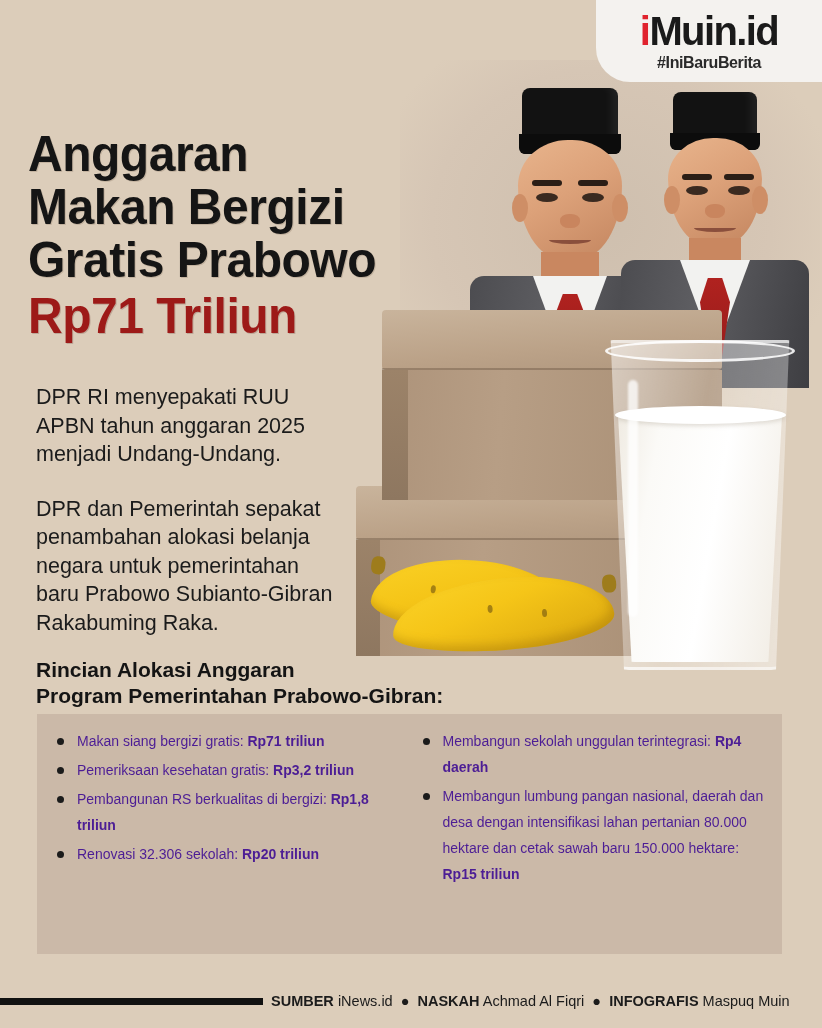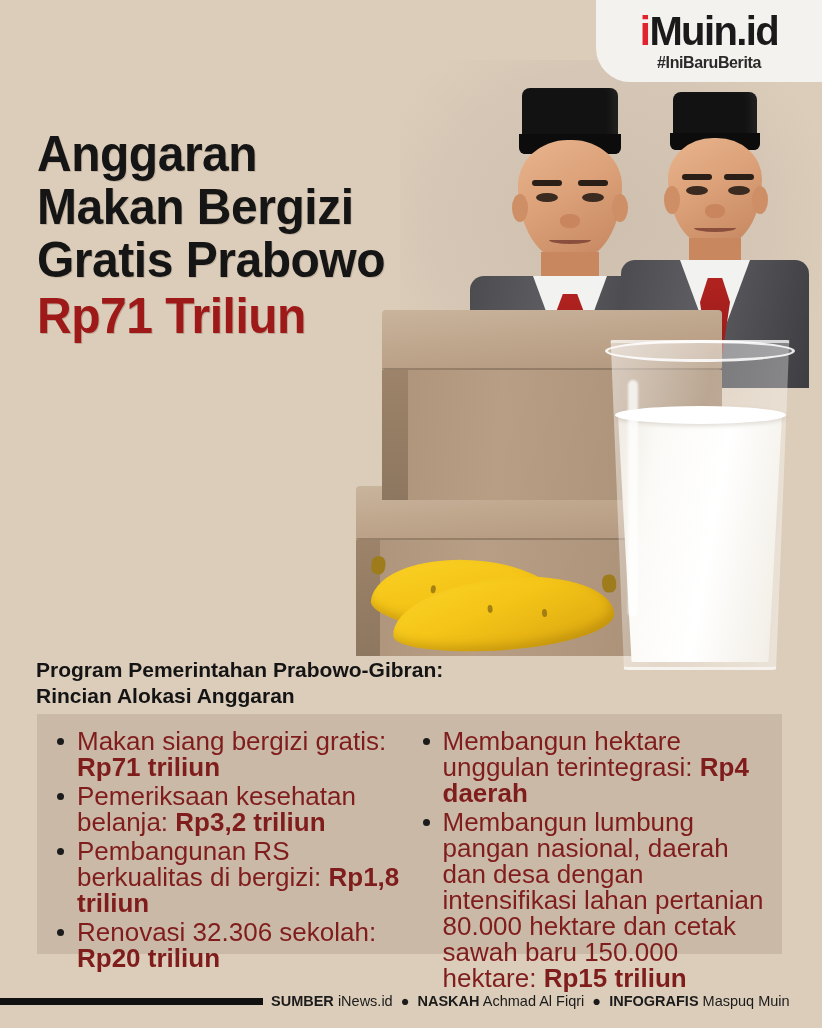--- a/index.html
+++ b/index.html
@@ -177,21 +177,21 @@
   }
   .glass .hl{
     position:absolute; top:12%; left:12%; width:10px; height:72%;
     background:rgba(255,255,255,.75); border-radius:6px; filter:blur(1px);
   }
 
   
   .content{ position:absolute; inset:0; z-index:20; }
 
   .headline{
-    position:absolute; left:37px; top:128px;
+    position:absolute; left:28px; top:128px;
     width:420px;
   }
   .headline .hl-line{
     display:block;
     font-family:"Liberation Sans Narrow","Liberation Sans", sans-serif;
     font-weight:bold;
     font-size:50px;
     line-height:53px;
     letter-spacing:-0.5px;
     color:#151515;
@@ -240,23 +240,23 @@
   }
   .panel-col{
     flex:1 1 50%;
     padding:0 6px;
   }
   .panel-col ul{ list-style:none; }
   .panel-col li{
     position:relative;
     padding-left:30px;
     margin-bottom:3px;
-    font-size:26px;
+    font-size:14px;
     line-height:26px;
-    color:#7f1d1d;
+    color:#4c1d95;
   }
   .panel-col li:before{
     content:"";
     position:absolute; left:10px; top:10px;
     width:7px; height:7px;
     background:#1B1B1B; border-radius:50%;
   }
   .panel-col li b{ font-weight:bold; }
 
   
@@ -362,38 +362,42 @@
 
   <div class="content">
 
     <div class="headline">
       <span class="hl-line">Anggaran</span>
       <span class="hl-line">Makan Bergizi</span>
       <span class="hl-line">Gratis Prabowo</span>
       <span class="hl-amount" style="color: rgb(157, 26, 24);">Rp71 Triliun</span>
     </div>
 
+    <div class="lede">
+      <p>DPR RI menyepakati RUU APBN tahun anggaran 2025 menjadi Undang-Undang.</p>
+      <p>DPR dan Pemerintah sepakat penambahan alokasi belanja negara untuk pemerintahan baru Prabowo Subianto-Gibran Rakabuming Raka.</p>
+    </div>
 
     <div class="section-title">
+      <div>Rincian Alokasi Anggaran</div>
       <div>Program Pemerintahan Prabowo-Gibran:</div>
-      <div>Rincian Alokasi Anggaran</div>
     </div>
 
     <div class="panel" style="background: rgb(203, 185, 168);">
       <div class="panel-col">
         <ul id="list-left">
             <li><span>Makan siang bergizi gratis: </span><b>Rp71 triliun</b></li>
-            <li><span>Pemeriksaan kesehatan belanja: </span><b>Rp3,2 triliun</b></li>
+            <li><span>Pemeriksaan kesehatan gratis: </span><b>Rp3,2 triliun</b></li>
             <li><span>Pembangunan RS berkualitas di bergizi: </span><b>Rp1,8 triliun</b></li>
             <li><span>Renovasi 32.306 sekolah: </span><b>Rp20 triliun</b></li>
           </ul>
       </div>
       <div class="panel-col">
         <ul id="list-right">
-            <li><span>Membangun hektare unggulan terintegrasi: </span><b>Rp4 daerah</b></li>
+            <li><span>Membangun sekolah unggulan terintegrasi: </span><b>Rp4 daerah</b></li>
             <li><span>Membangun lumbung pangan nasional, daerah dan desa dengan intensifikasi lahan pertanian 80.000 hektare dan cetak sawah baru 150.000 hektare: </span><b>Rp15 triliun</b></li>
           </ul>
       </div>
     </div>
 
     <div class="footer">
       <div class="bar"></div>
       <div class="credits">
         <b>SUMBER</b>
         <span>iNews.id</span>

